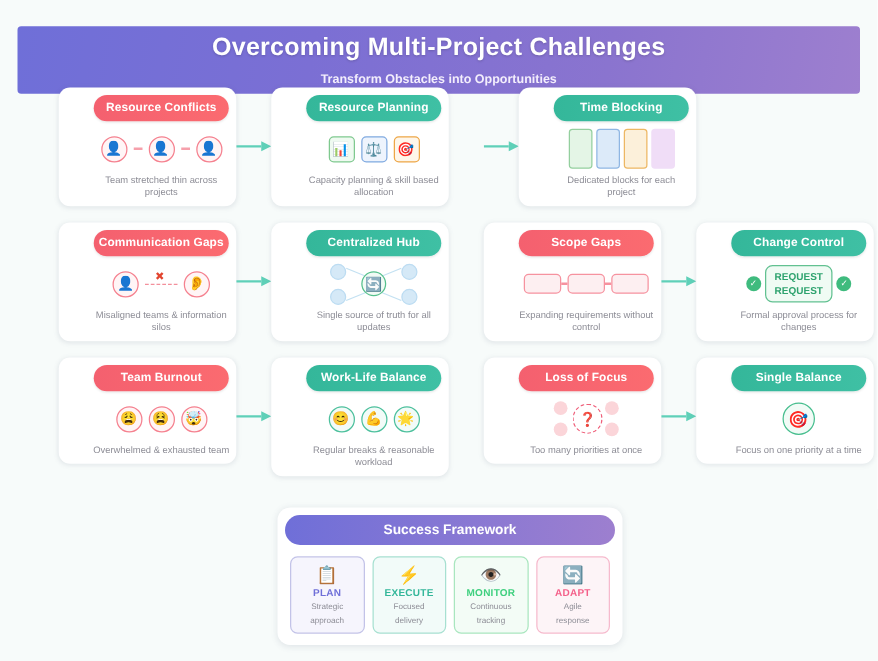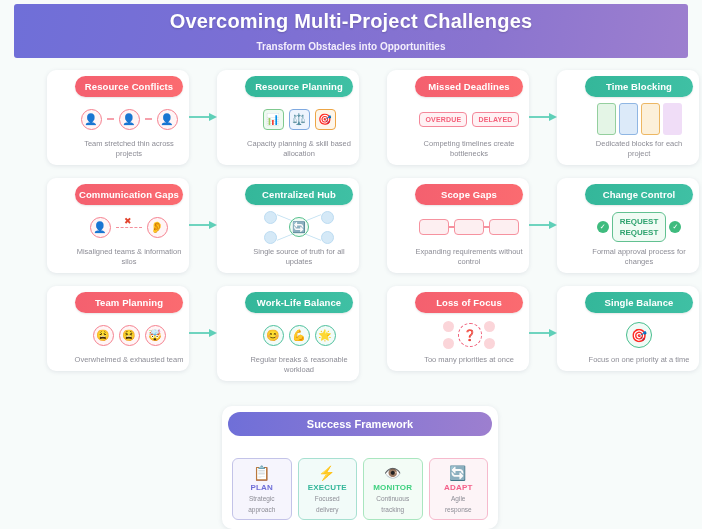--- a/index.html
+++ b/index.html
@@ -11,21 +11,21 @@
   }
   #page {
     position: relative;
     width: 702px; height: 529px;
     background: #f7fbfa;
   }
 
   
   .banner {
     position: absolute;
-    left: 14px; top: 4px;
+    left: 14px; top: 21px;
     width: 674px; height: 54px;
     border-radius: 3px;
     background: linear-gradient(100deg, #6f6fd8 0%, #7b6fd4 35%, #8a74cf 70%, #9d7fcf 100%);
     display: flex; flex-direction: column;
     align-items: center; justify-content: center;
     gap: 8px;
   }
   .banner-title {
     color: #ffffff;
     font-size: 20px; font-weight: bold;
@@ -162,21 +162,21 @@
   .sf {
     position: absolute;
     left: 222px; top: 406px;
     width: 276px;
     background: #ffffff;
     border-radius: 10px;
     box-shadow: 0 1px 5px rgba(90,100,130,.14);
     padding-bottom: 9px;
   }
   .sf-head {
-    height: 24px; margin: 6px 6px 13px 6px;
+    height: 24px; margin: 6px 6px 0 6px;
     border-radius: 12px;
     background: linear-gradient(95deg,#6f6fd8,#9d7fcf);
     display:flex; align-items:center; justify-content:center;
     color:#fff; font-size:11px; font-weight:bold;
   }
   .sf-items { display:flex; gap: 6px; padding: 9px 10px 0 10px; }
   .sf-card {
     flex: 1; border-radius: 6px;
     padding: 6px 2px 5px 2px;
     text-align:center;
@@ -225,28 +225,20 @@
         <div class="card-body">
           <div class="sq g">📊</div>
           <div class="sq b">⚖️</div>
           <div class="sq o">🎯</div>
         </div>
         <div class="card-desc">Capacity planning &amp; skill based allocation</div>
       </div>
 
       <div class="gap-plain"></div>
 
-      <div class="card problem">
-        <div class="card-head">Missed Deadlines</div>
-        <div class="card-body">
-          <div class="tag">OVERDUE</div>
-          <div class="tag">DELAYED</div>
-        </div>
-        <div class="card-desc">Competing timelines create bottlenecks</div>
-      </div>
 
       <div class="gap-arrow">
         <svg class="arrow" viewBox="0 0 28 10">
           <line x1="0" y1="5" x2="20" y2="5" stroke="#5fd0b8" stroke-width="1.8"></line>
           <polygon points="20,1 28,5 20,9" fill="#5fd0b8"></polygon>
         </svg>
       </div>
 
       <div class="card solution">
         <div class="card-head">Time Blocking</div>
@@ -333,21 +325,21 @@
           <div class="check">✓</div>
         </div>
         <div class="card-desc">Formal approval process for changes</div>
       </div>
     </div>
 
     <div class="row">
       <div class="lead"></div>
 
       <div class="card problem">
-        <div class="card-head">Team Planning</div>
+        <div class="card-head">Team Burnout</div>
         <div class="card-body">
           <div class="circ red">😩</div>
           <div class="circ red">😫</div>
           <div class="circ red">🤯</div>
         </div>
         <div class="card-desc">Overwhelmed &amp; exhausted team</div>
       </div>
 
       <div class="gap-arrow">
         <svg class="arrow" viewBox="0 0 28 10">

